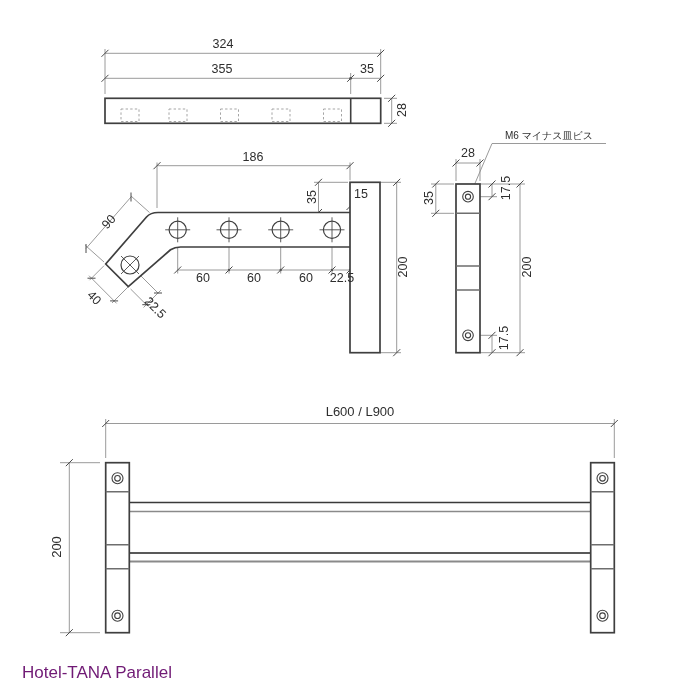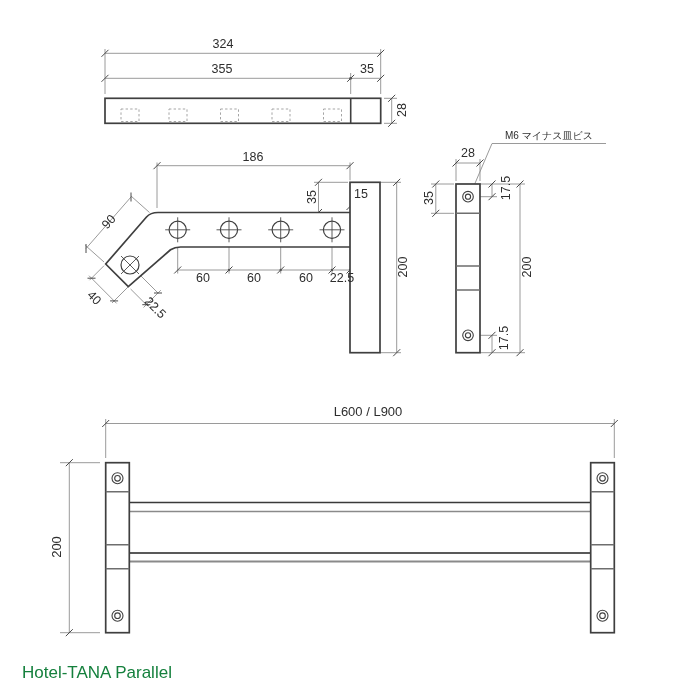--- a/index.html
+++ b/index.html
@@ -5,21 +5,21 @@
   html,body{margin:0;padding:0;background:#ffffff;}
   #canvas{position:relative;width:700px;height:700px;background:#ffffff;overflow:hidden;
           font-family:"Liberation Sans", sans-serif;}
   svg{position:absolute;left:0;top:0;}
   .lbl{position:absolute;transform:translate(-50%,-50%);font-size:12.5px;color:#2e2e2e;
        white-space:nowrap;line-height:1;}
   .r90{transform:translate(-50%,-50%) rotate(-90deg);}
   .r45{transform:translate(-50%,-50%) rotate(45deg);}
   .rm47{transform:translate(-50%,-50%) rotate(-47deg);}
   .big{font-size:13px;}
-  .title{position:absolute;left:22px;top:663px;font-size:17px;color:#15803d;transform:none;}
+  .title{position:absolute;left:22px;top:663px;font-size:17px;color:#701a75;transform:none;}
   .note{font-size:10px;}
 </style>
 </head>
 <body>
 
 <div id="canvas">
 
 <svg width="700" height="700" viewBox="0 0 700 700">
 
   <g>
@@ -189,18 +189,18 @@
 <div class="lbl" style="left:361px;top:194px">15</div>
 <div class="lbl r90" style="left:403px;top:267px">200</div>
 
 <div class="lbl note" style="left:549px;top:136px">M6 マイナス皿ビス</div>
 <div class="lbl" style="left:468px;top:153px">28</div>
 <div class="lbl r90" style="left:429px;top:198px">35</div>
 <div class="lbl r90" style="left:506px;top:188px">17.5</div>
 <div class="lbl r90" style="left:527px;top:267px">200</div>
 <div class="lbl r90" style="left:504px;top:338px">17.5</div>
 
-<div class="lbl big" style="left:368px;top:411px">L600 / L900</div>
+<div class="lbl big" style="left:360px;top:411px">L600 / L900</div>
 <div class="lbl big r90" style="left:56px;top:547px">200</div>
 
 <div class="title">Hotel-TANA Parallel</div>
 
 </div>
 
 </body></html>

